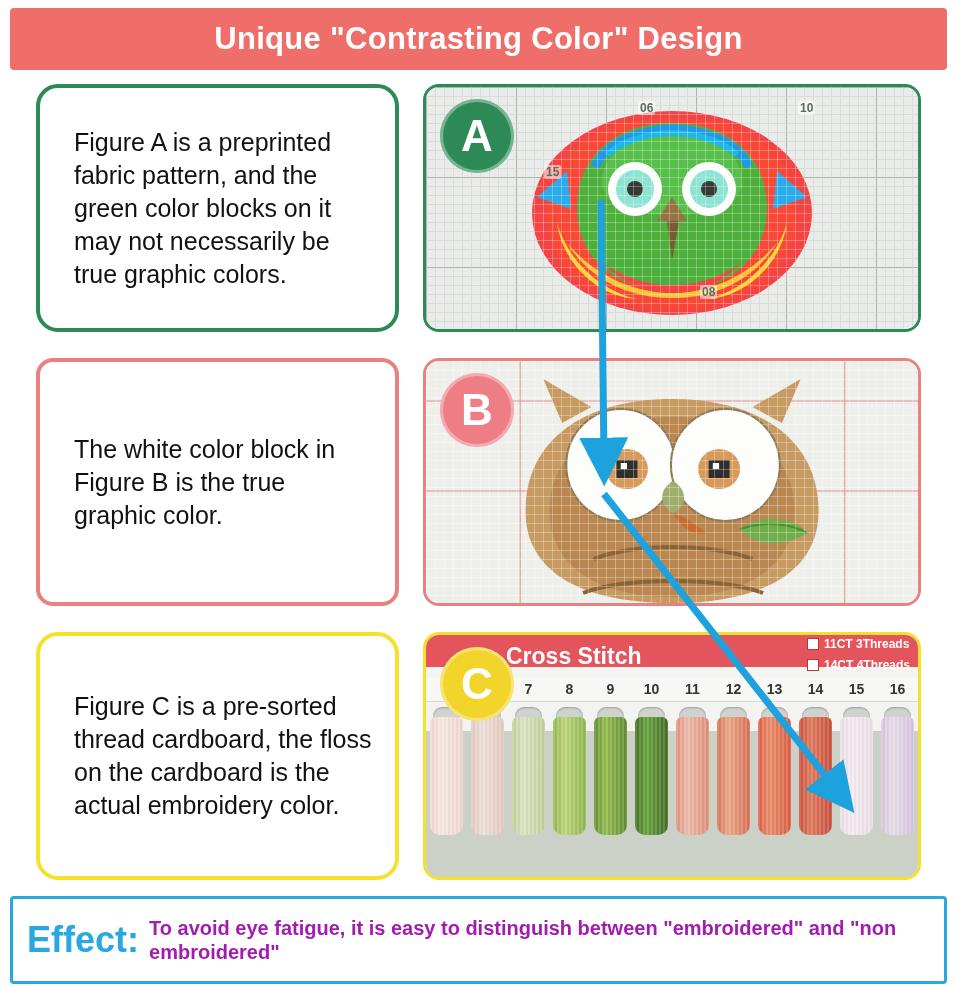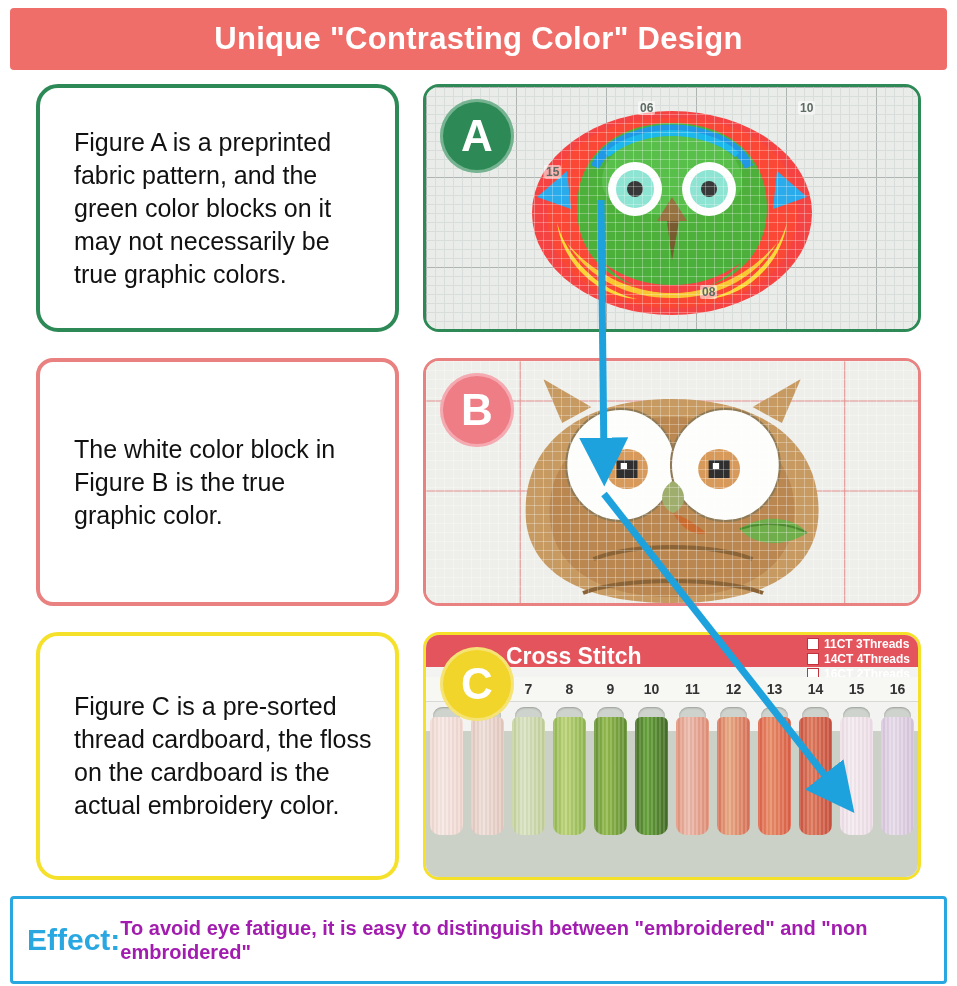--- a/index.html
+++ b/index.html
@@ -173,21 +173,21 @@
     color: #ffffff;
     font-size: 23px;
     font-weight: bold;
   }
   .legend {
     position: absolute;
     right: 8px;
     top: 2px;
     display: flex;
     flex-direction: column;
-    gap: 1px;
+    gap: 7px;
     justify-content: center;
   }
   .legend-row {
     display: flex;
     align-items: center;
     gap: 5px;
     color: #ffffff;
     font-size: 12px;
     font-weight: bold;
   }
@@ -280,23 +280,24 @@
     border: 3px solid #29a7e1;
     border-radius: 4px;
     background: #ffffff;
     display: flex;
     align-items: center;
     padding: 0 14px;
     box-sizing: border-box;
   }
   .effect-label {
     color: #29a7e1;
-    font-size: 30px;
+    font-size: 36px;
     font-weight: bold;
     white-space: nowrap;
+    margin-right: 10px;
   }
   .effect-text {
     color: #a21caf;
     font-size: 20px;
     font-weight: bold;
     line-height: 1.22;
   }
 </style>
 </head>
 <body>

